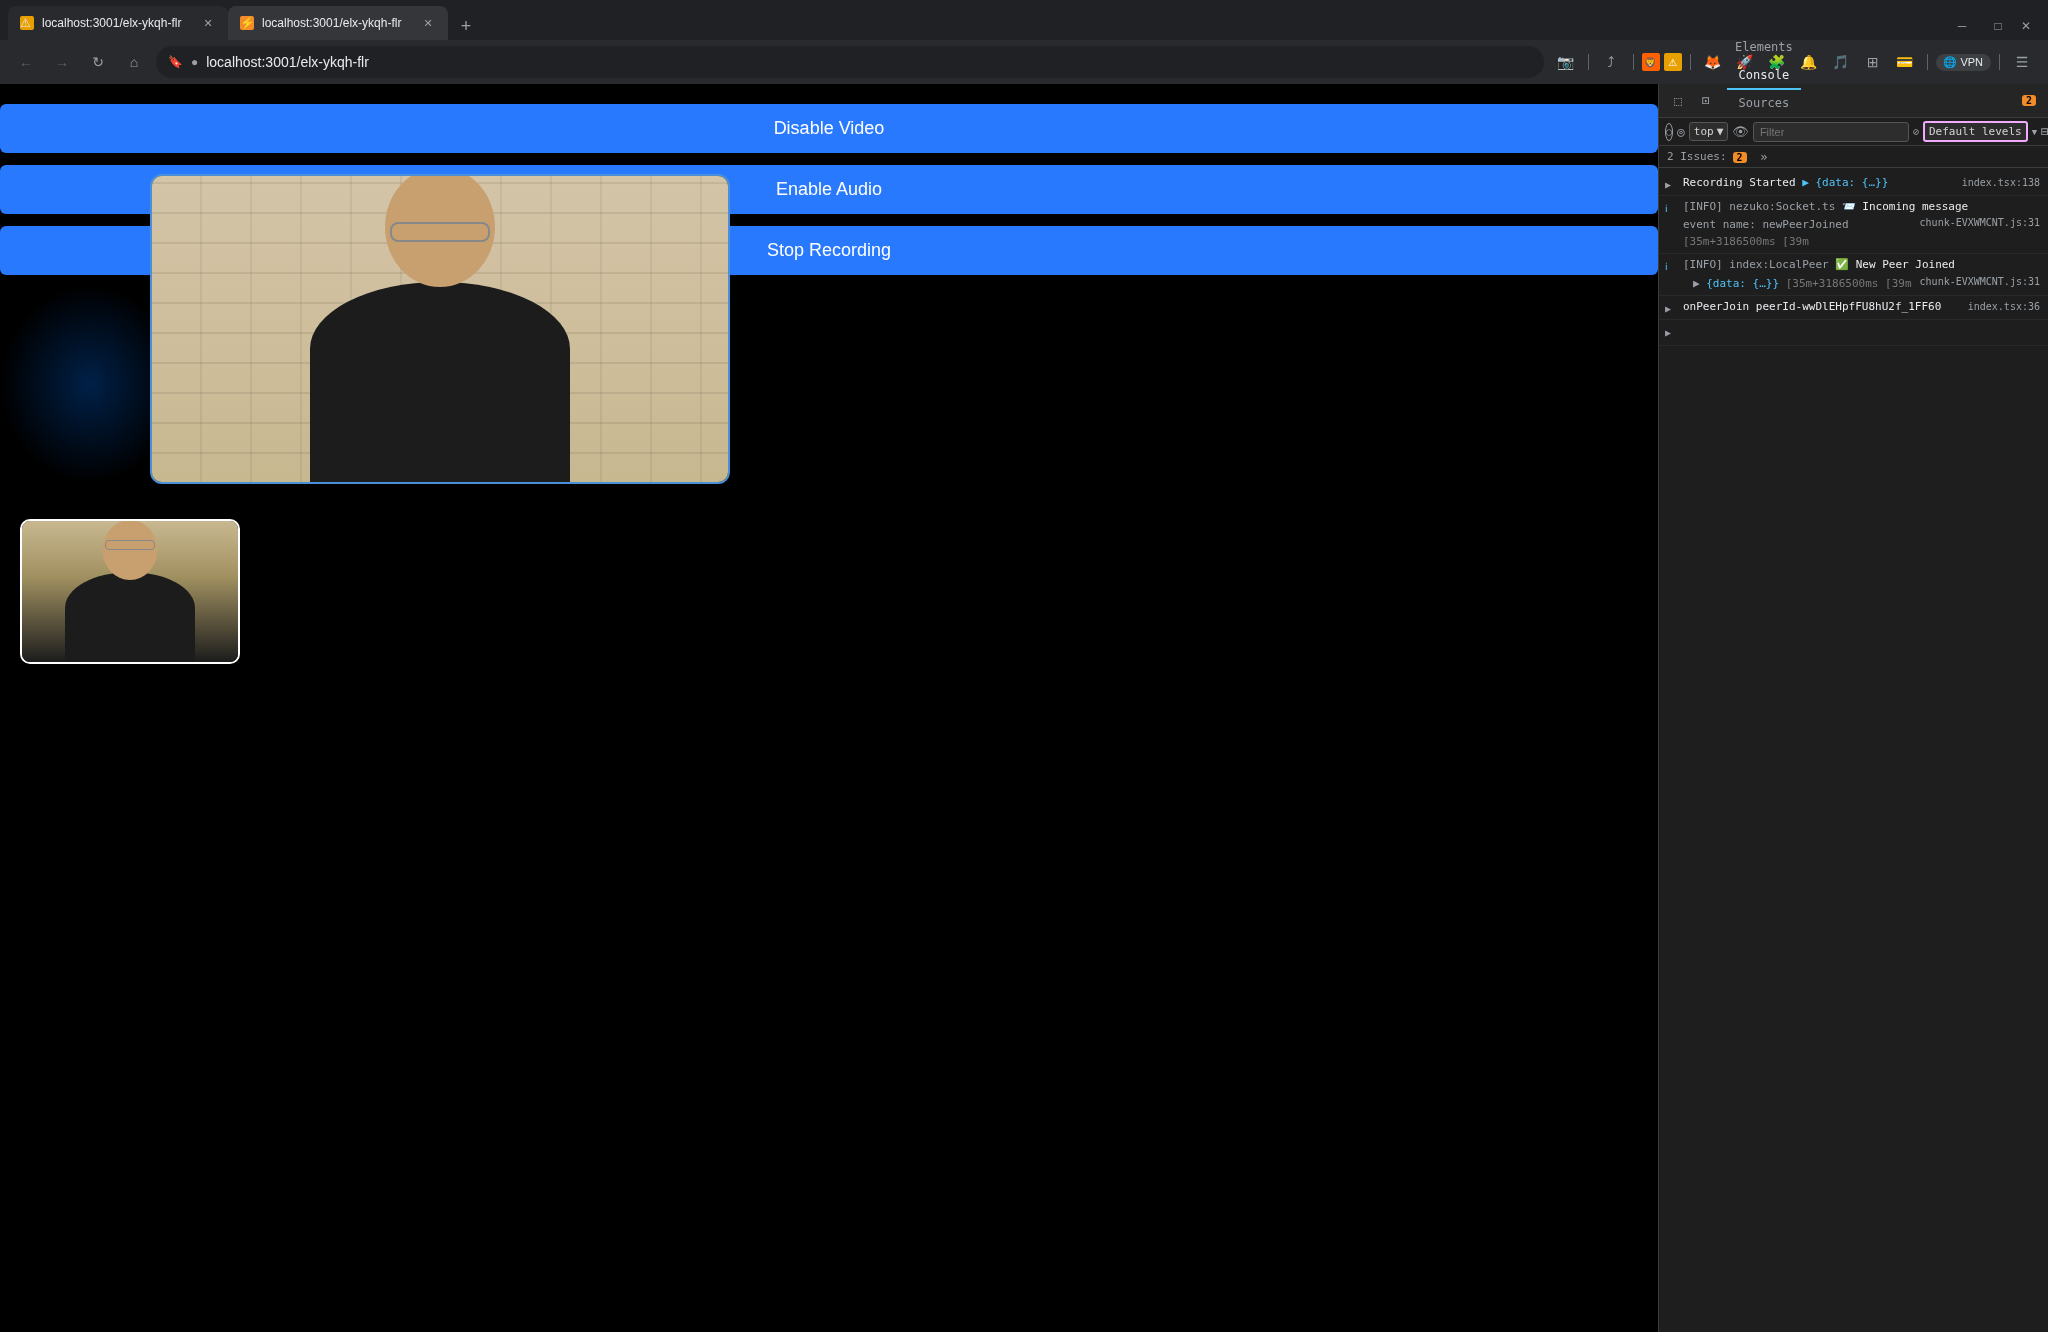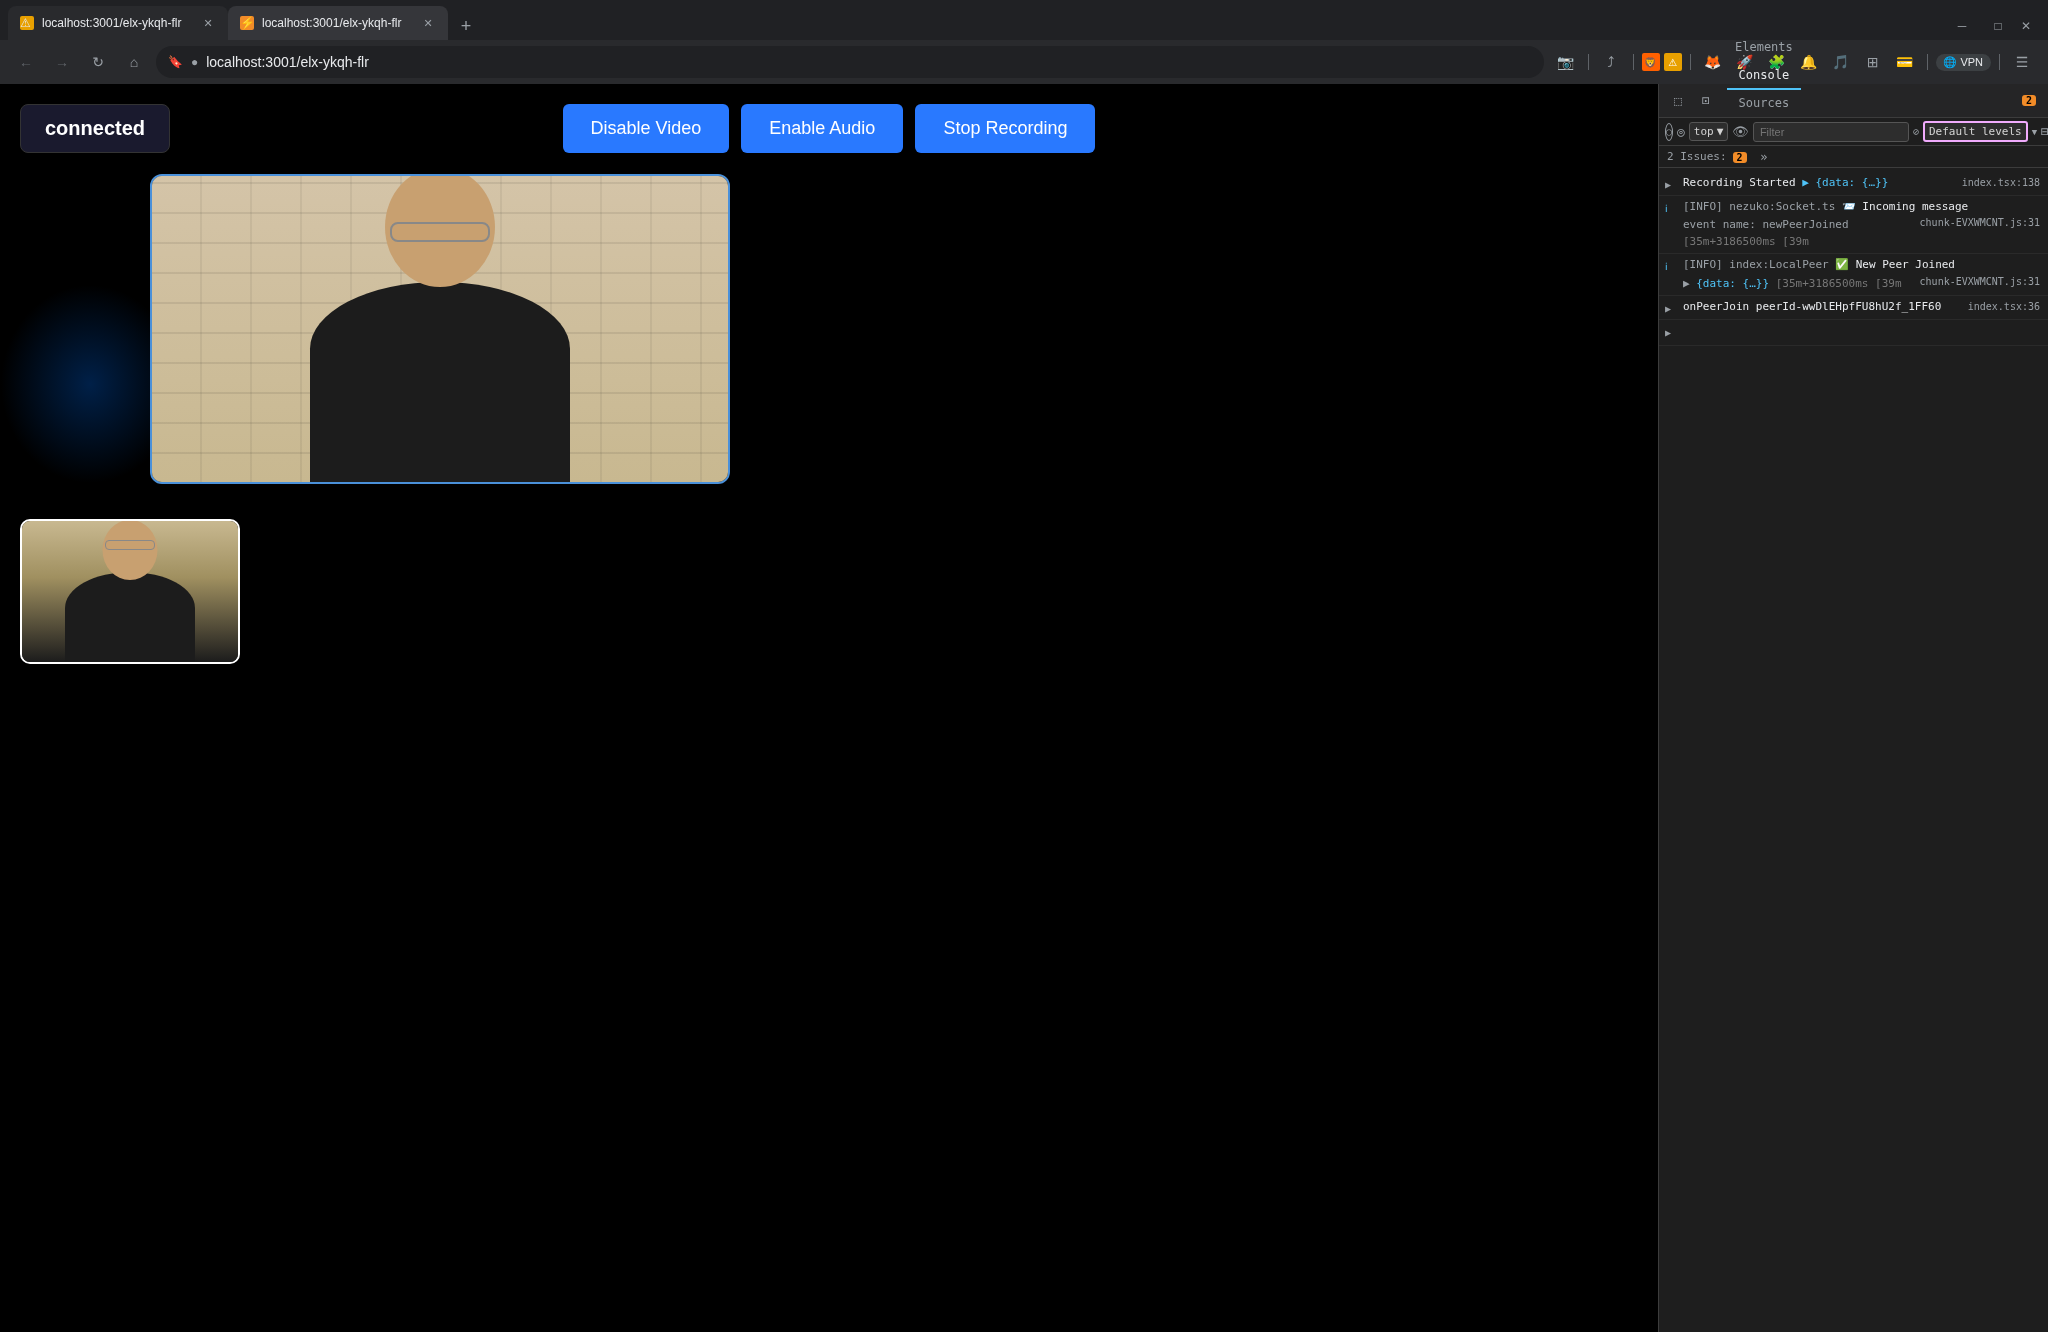--- a/index.html
+++ b/index.html
@@ -52,20 +52,21 @@
 
     
     .toolbar {
       position: absolute;
       top: 20px;
       left: 0;
       right: 0;
       display: flex;
       justify-content: center;
       gap: 12px;
+      flex-direction: column;
     }
 
     .btn-blue {
       background: #2979ff;
       color: #fff;
       border: none;
       border-radius: 6px;
       padding: 14px 28px;
       font-size: 18px;
       font-weight: 500;
@@ -510,21 +511,21 @@
           <span class="console-dim">[35m+3186500ms [39m</span>
         </div>
       </div>
 
       <div class="console-entry">
         <span class="console-icon console-blue">ℹ</span>
         <span class="console-gray">[INFO] index:LocalPeer </span>
         <span style="font-size:11px;">✅ </span>
         <span class="console-white">New Peer Joined</span>
         <span class="console-link">chunk-EVXWMCNT.js:31</span>
-        <div style="margin-top:2px;">
+        <div style="margin-top:2px;text-align:right;">
           <span class="console-arrow">▶ </span>
           <span class="console-blue">{data: {…}} </span>
           <span class="console-dim">[35m+3186500ms [39m</span>
         </div>
       </div>
 
       <div class="console-entry">
         <span class="console-icon console-gray">▶</span>
         <span class="console-white">onPeerJoin peerId-wwDlEHpfFU8hU2f_1FF60</span>
         <span class="console-link">index.tsx:36</span>

